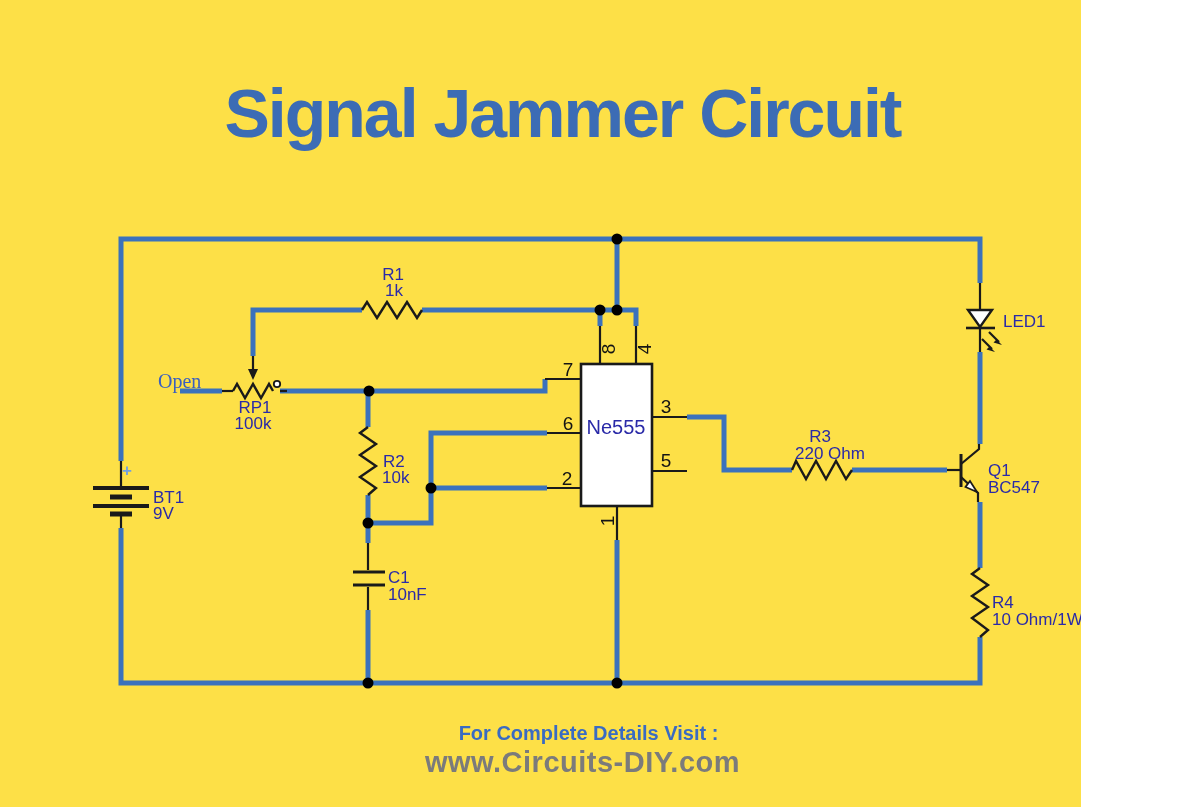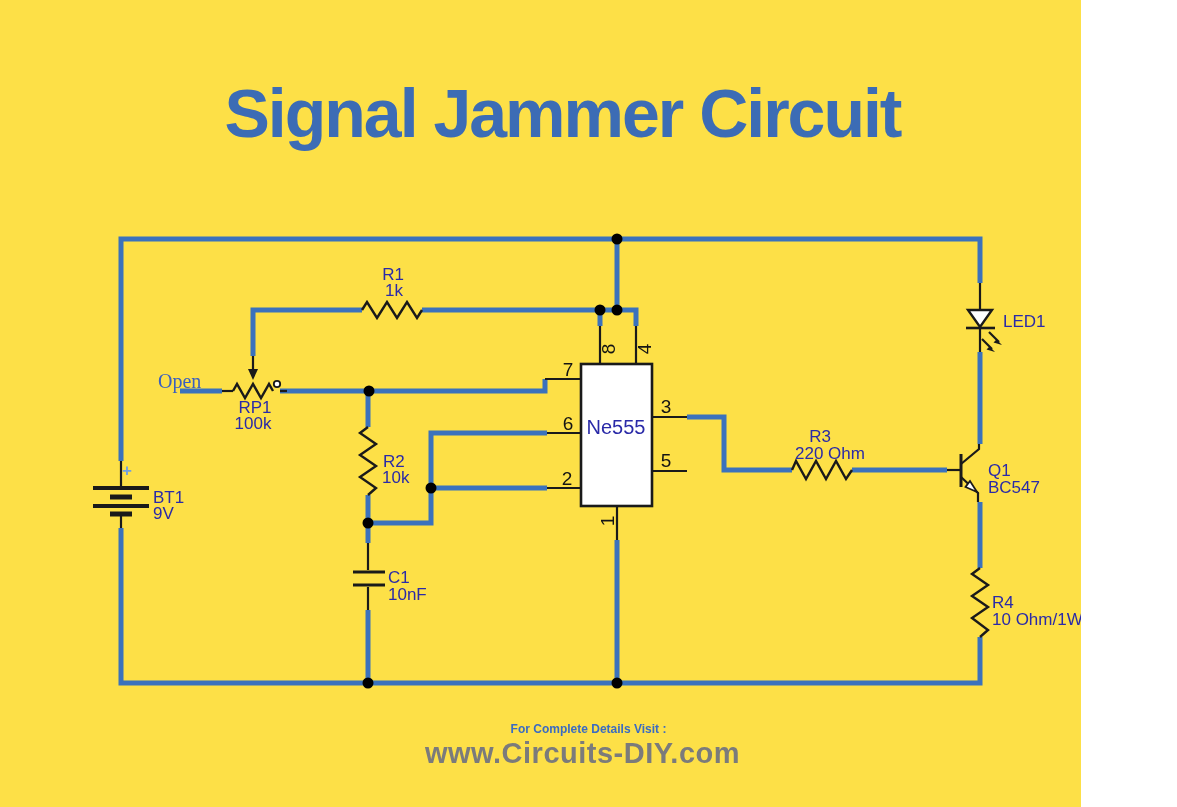--- a/index.html
+++ b/index.html
@@ -2,21 +2,21 @@
 <html><head>
 <meta charset="utf-8">
 <style>
   html,body{margin:0;padding:0;background:#fff;}
   .page{position:relative;width:1063px;height:807px;background:#fde047;overflow:hidden;
         font-family:"Liberation Sans",sans-serif;padding-left:18px;}
   .title{position:absolute;top:74px;left:0;width:1125px;margin:0;text-align:center;
          font-size:68px;font-weight:bold;letter-spacing:-2px;color:#3c6cb5;}
   .circuit{position:absolute;left:0;top:0;}
   .footer{position:absolute;left:0;top:722px;width:1177px;text-align:center;}
-  .footer-heading{margin:0;font-size:12px;font-weight:bold;color:#3a6bc2;}
+  .footer-heading{margin:0;font-size:20px;font-weight:bold;color:#3a6bc2;}
   .footer-site{margin:1px 12px 0 0;font-size:29px;font-weight:bold;color:#7b7b7b;letter-spacing:0.5px;}
   
   text{font-family:"Liberation Sans",sans-serif;}
   .lbl{fill:#2a2aa8;font-size:17px;}
   .icname{fill:#2a2aa8;font-size:20px;}
   .pin{fill:#141414;font-size:19px;}
   .open{fill:#3a5fc0;font-size:20px;font-family:"Liberation Serif",serif;}
   .plus{fill:#72a0e0;font-size:17px;font-weight:bold;}
   .wire{stroke:#3b72bc;stroke-width:5;fill:none;}
   .lead{stroke:#1a1a1a;stroke-width:2.2;fill:none;}

